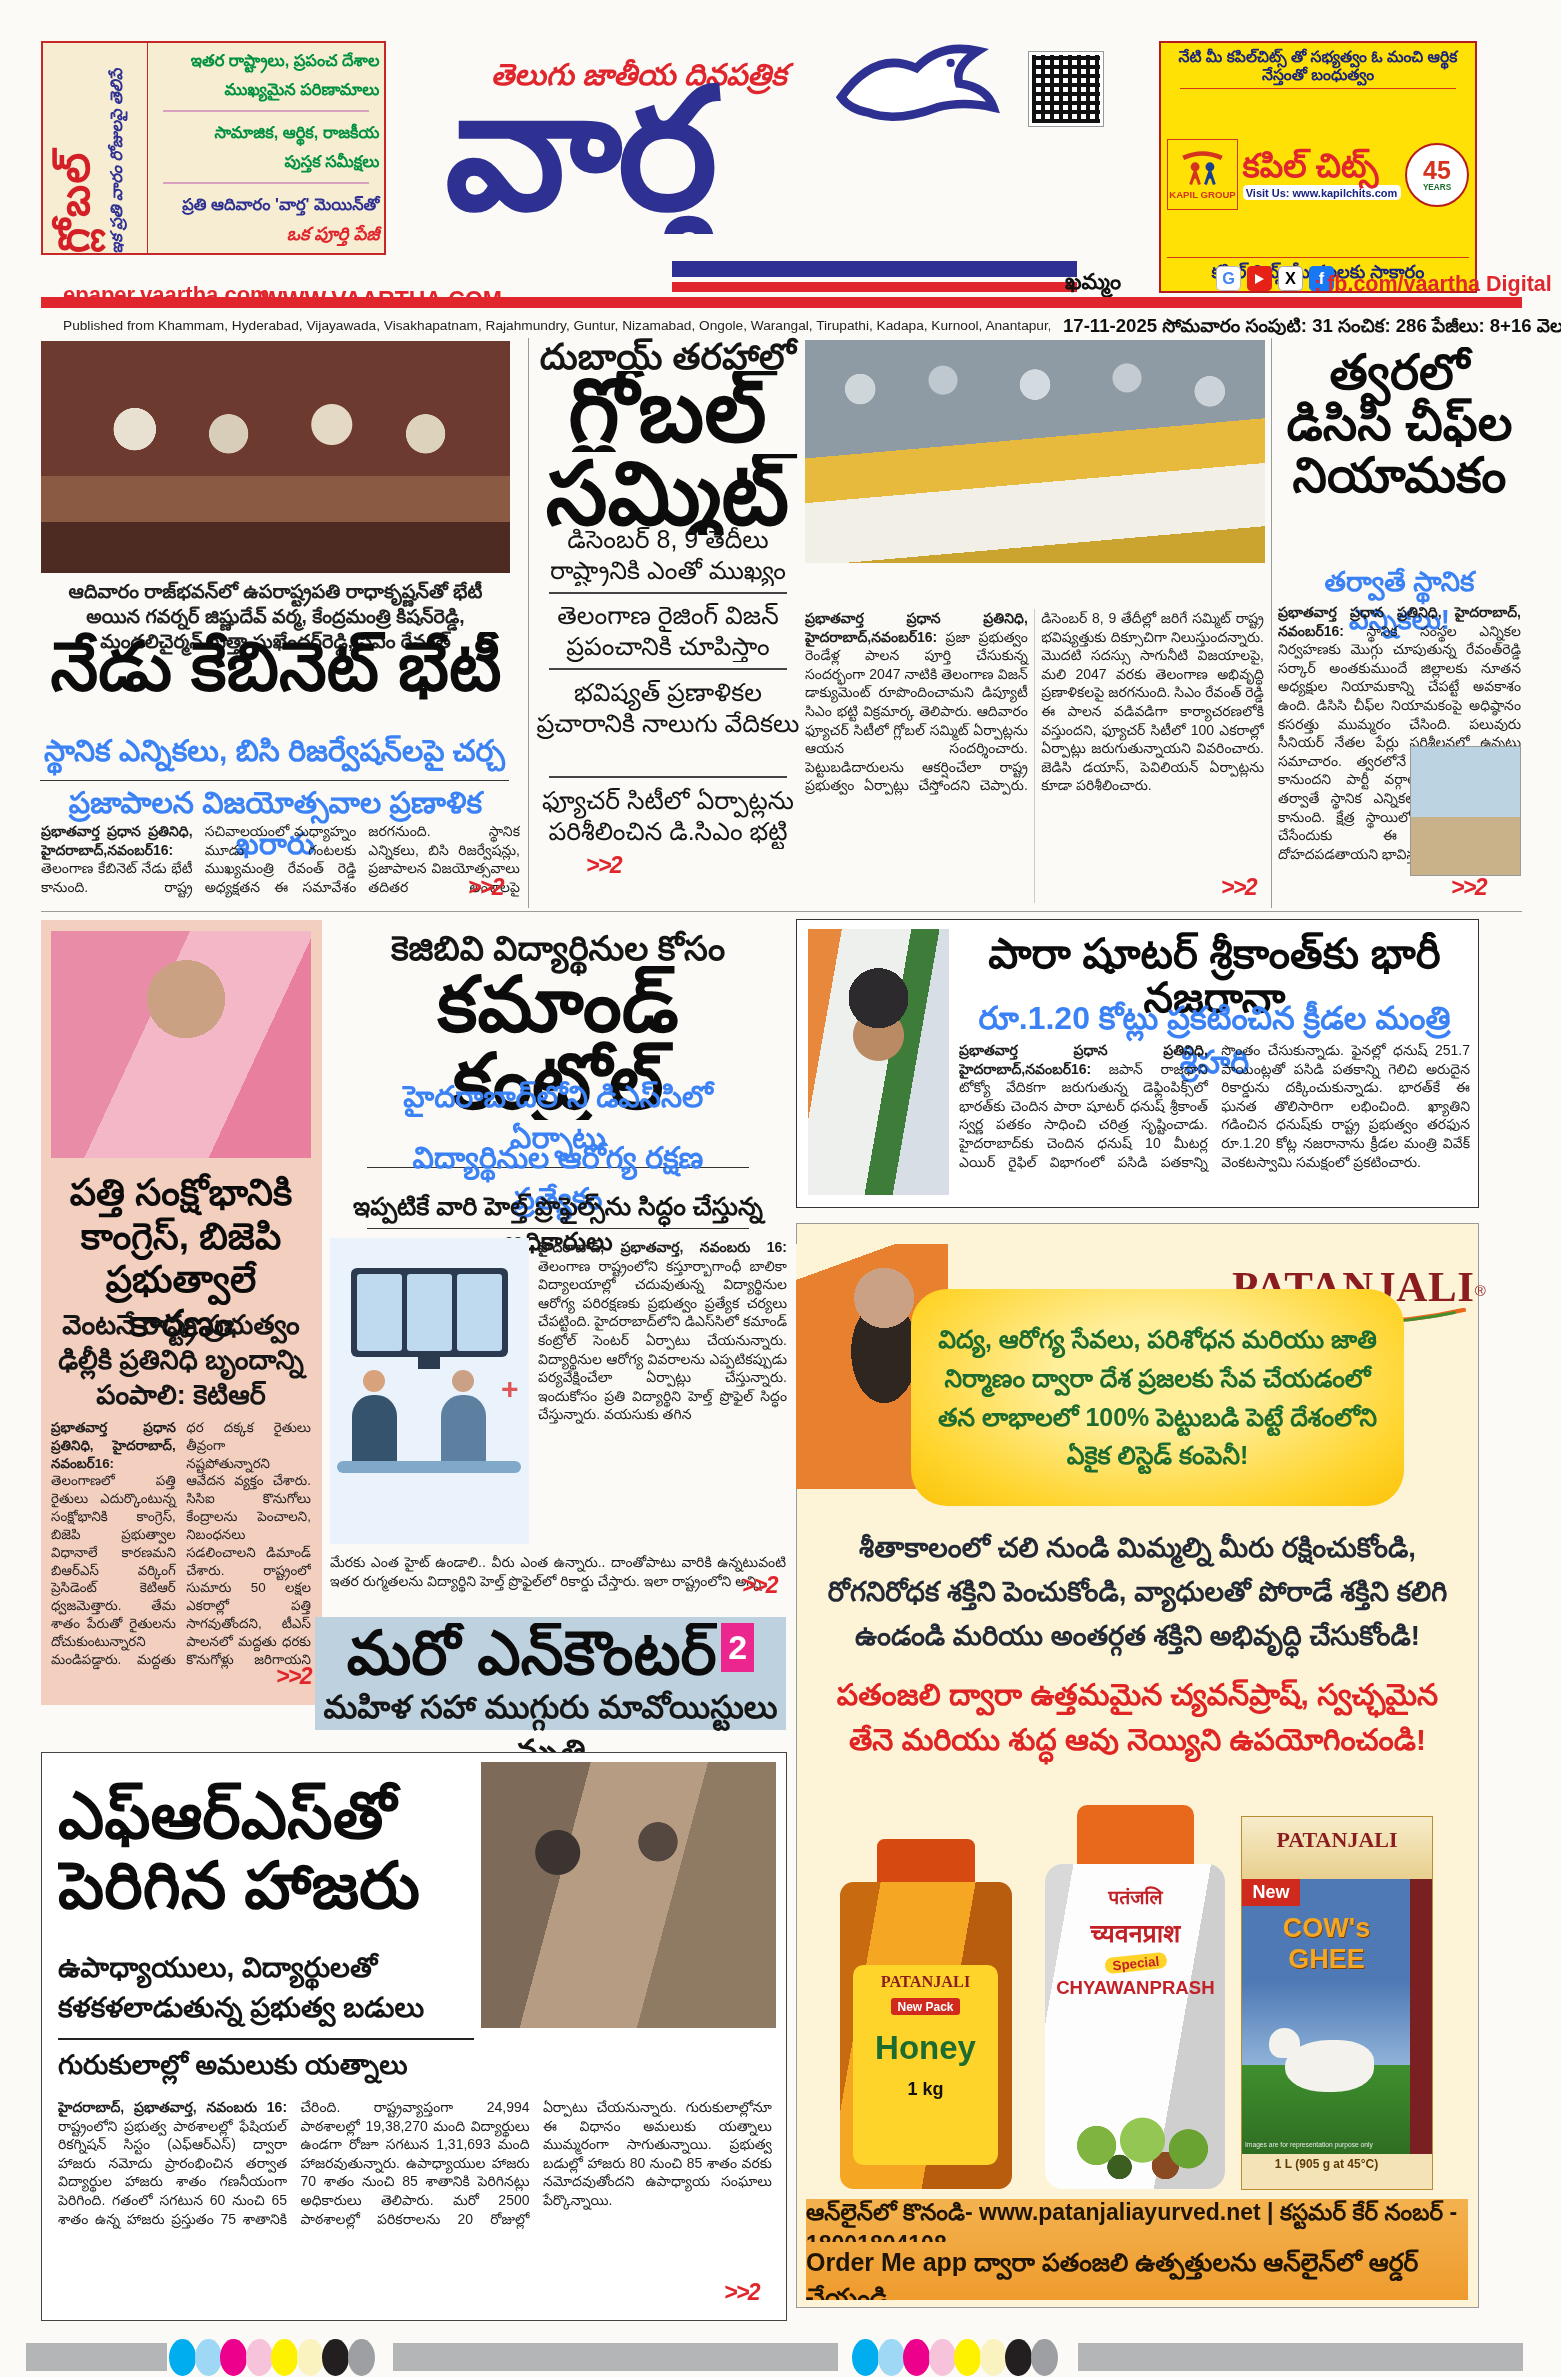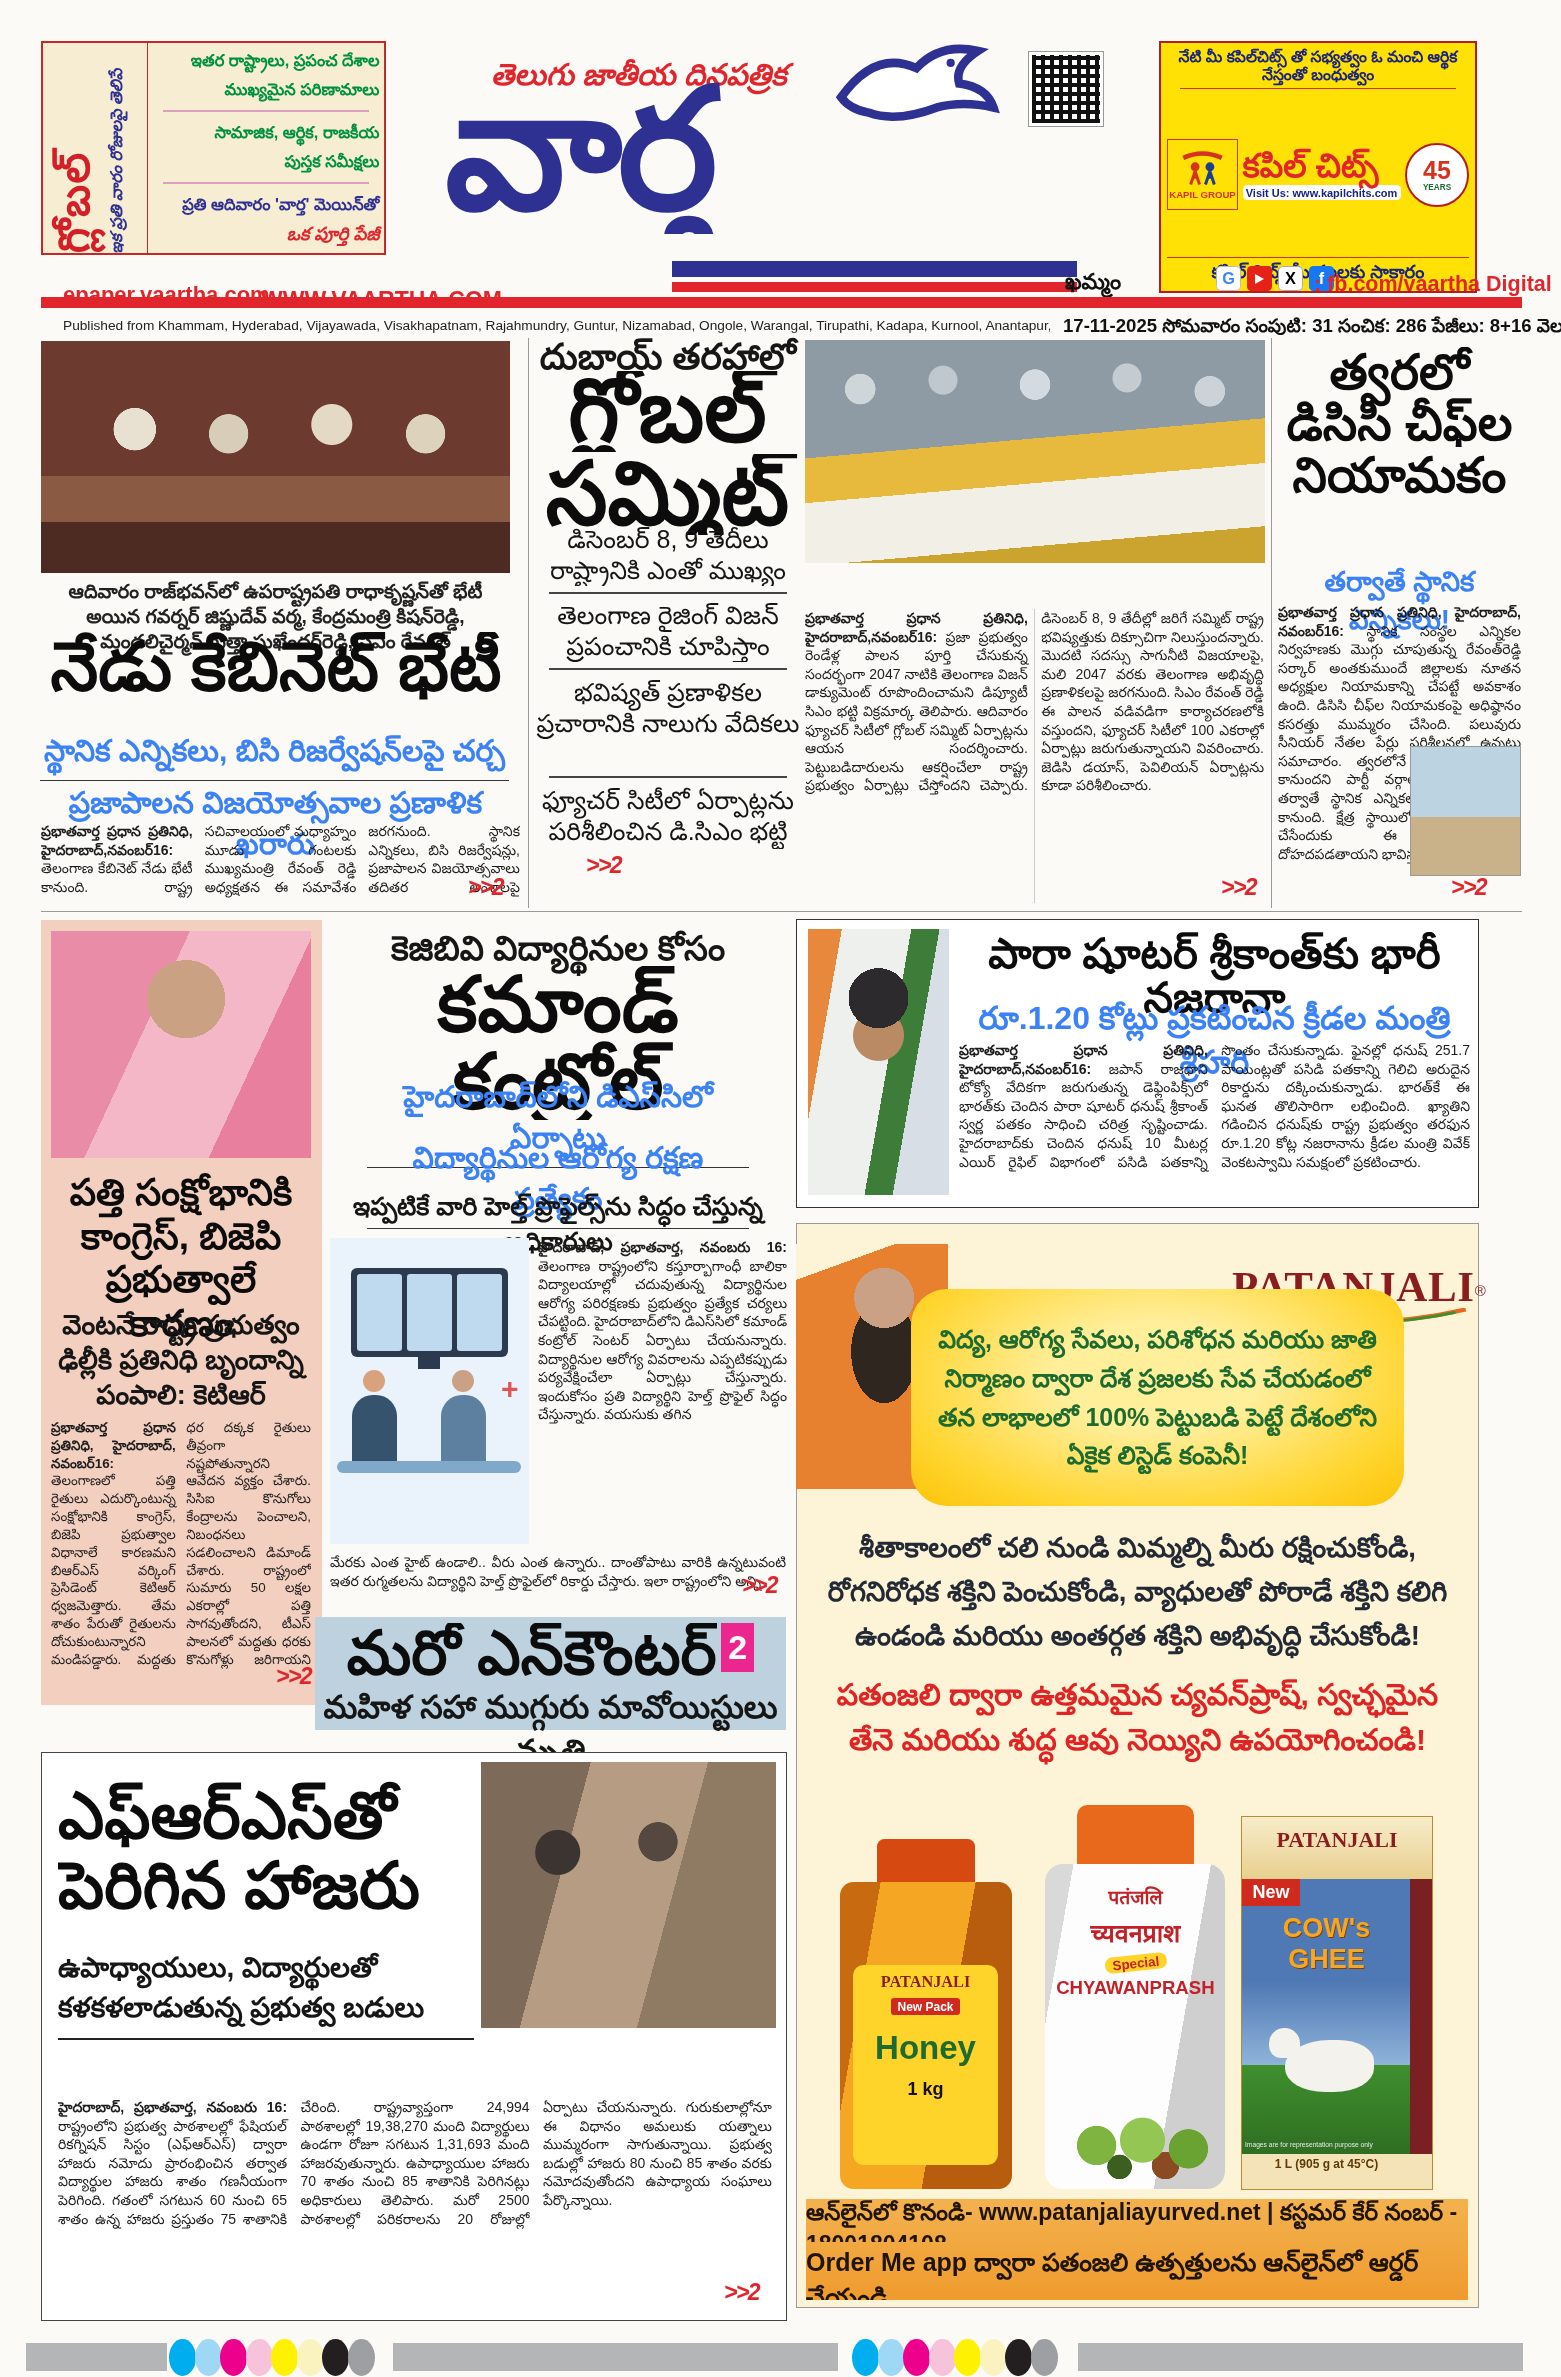--- a/index.html
+++ b/index.html
@@ -451,20 +451,21 @@
   <div class="abs" id="pat-footer">
     <div class="f1 clip">ఆన్‌లైన్‌లో కొనండి- www.patanjaliayurved.net  |  కస్టమర్ కేర్ నంబర్ - 18001804108</div>
     <div class="f2 clip">Order Me app ద్వారా పతంజలి ఉత్పత్తులను ఆన్‌లైన్‌లో ఆర్డర్ చేయండి.</div>
   </div>
 
   <div class="abs" id="frs-box"></div>
   <div class="abs headline clip" id="h-frs">ఎఫ్ఆర్ఎస్‌తో పెరిగిన హాజరు</div>
   <div class="abs photo" id="photo-frs"></div>
   <div class="abs clip" id="s-frs1">ఉపాధ్యాయులు, విద్యార్థులతో</div>
   <div class="abs clip" id="s-frs2">కళకళలాడుతున్న ప్రభుత్వ బడులు</div>
+  <div class="abs clip" id="s-frs3">గురుకులాల్లో అమలుకు యత్నాలు</div>
   <div class="abs body-text j clip" id="b-frs">
     <span class="dl">హైదరాబాద్, ప్రభాతవార్త, నవంబరు 16:</span>
     <span>రాష్ట్రంలోని ప్రభుత్వ పాఠశాలల్లో ఫేషియల్ రికగ్నిషన్ సిస్టం (ఎఫ్ఆర్ఎస్) ద్వారా హాజరు నమోదు ప్రారంభించిన తర్వాత విద్యార్థుల హాజరు శాతం గణనీయంగా పెరిగింది. గతంలో సగటున 60 నుంచి 65 శాతం ఉన్న హాజరు ప్రస్తుతం 75 శాతానికి చేరింది. రాష్ట్రవ్యాప్తంగా 24,994 పాఠశాలల్లో 19,38,270 మంది విద్యార్థులు ఉండగా రోజూ సగటున 1,31,693 మంది హాజరవుతున్నారు. ఉపాధ్యాయుల హాజరు 70 శాతం నుంచి 85 శాతానికి పెరిగినట్లు అధికారులు తెలిపారు. మరో 2500 పాఠశాలల్లో పరికరాలను 20 రోజుల్లో ఏర్పాటు చేయనున్నారు. గురుకులాల్లోనూ ఈ విధానం అమలుకు యత్నాలు ముమ్మరంగా సాగుతున్నాయి. ప్రభుత్వ బడుల్లో హాజరు 80 నుంచి 85 శాతం వరకు నమోదవుతోందని ఉపాధ్యాయ సంఘాలు పేర్కొన్నాయి.</span>
   </div>
   <div class="abs jump" id="j-frs">&gt;&gt;2</div>
 
   <div class="abs" id="marks">
     <div class="bar" style="left:26px;width:141px;"></div>
     <div class="dots" style="left:169px;">
         <span class="dot" style="background: rgb(0, 174, 239);"></span>

